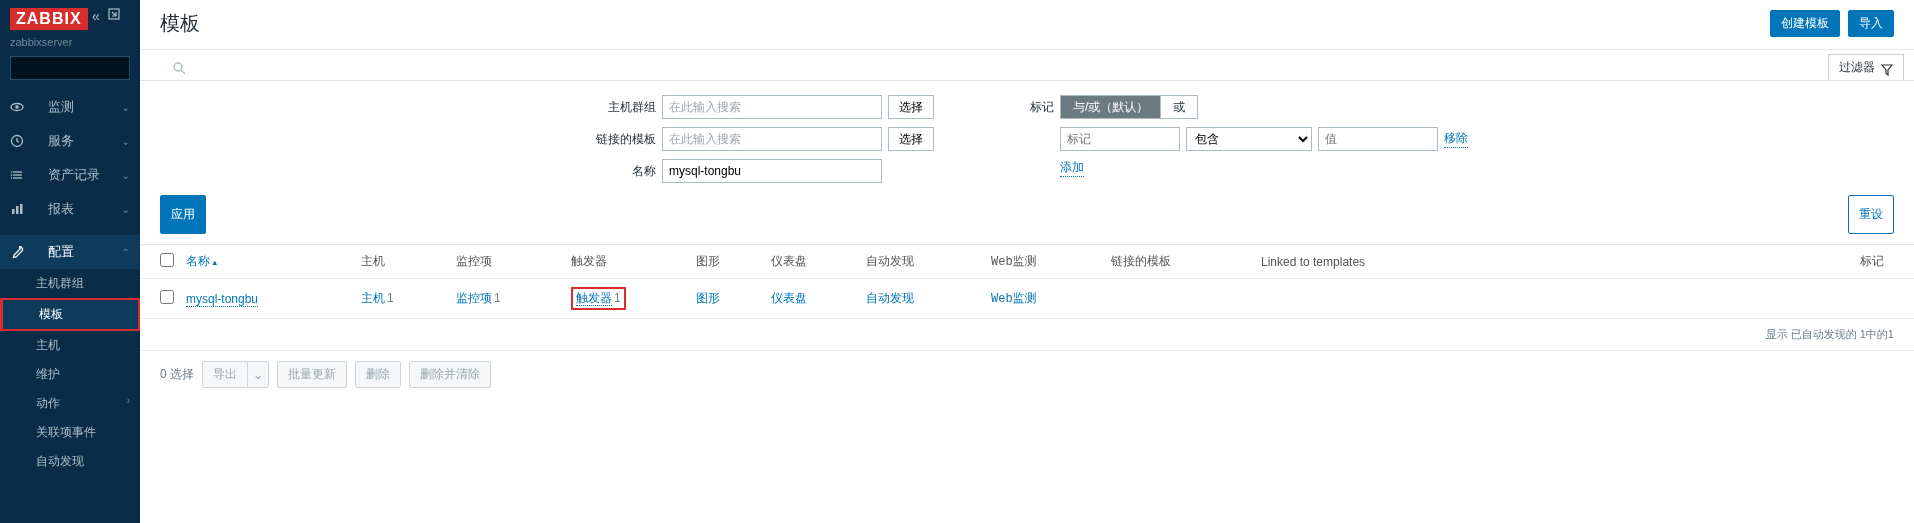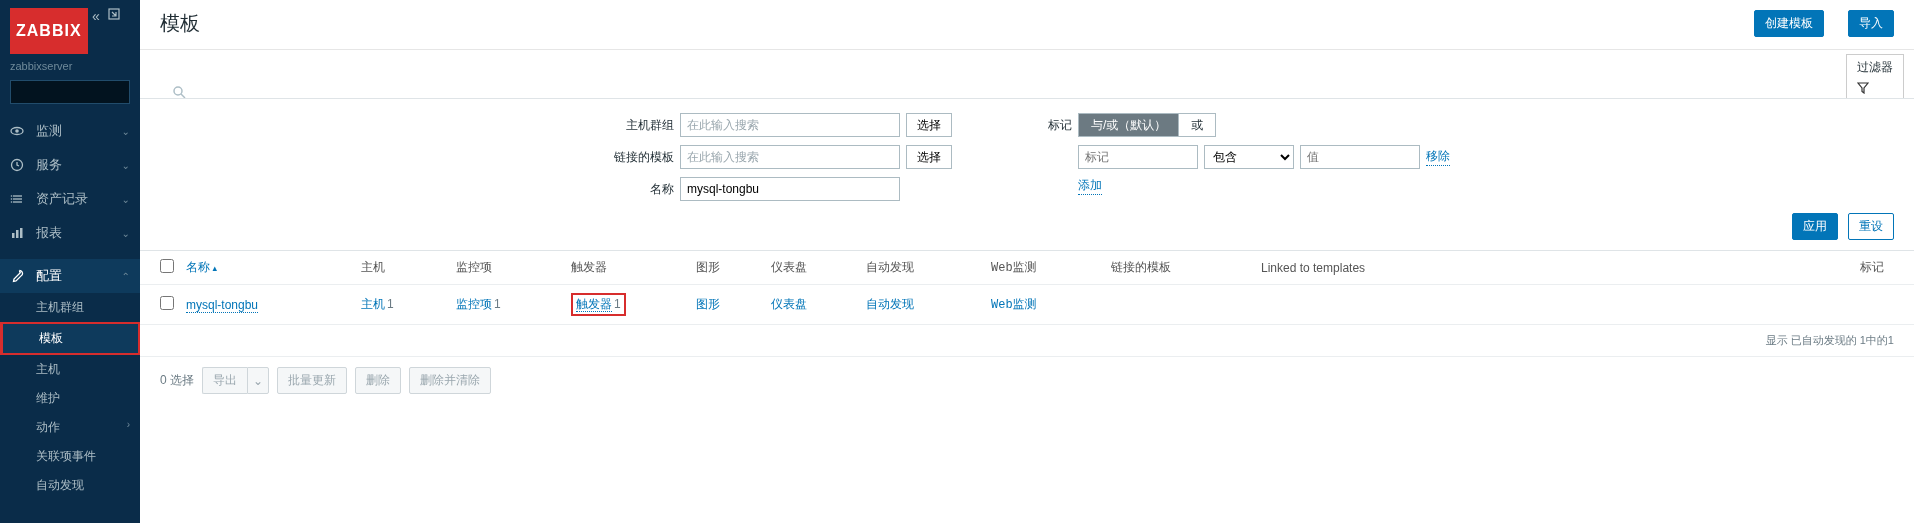--- a/index.html
+++ b/index.html
@@ -1,59 +1,59 @@
 <!DOCTYPE html>
 <html><head>
 <meta charset="utf-8">
 <style>
 * { box-sizing: border-box; margin: 0; padding: 0; }
 body { font-family: Arial, "Microsoft YaHei", sans-serif; font-size: 12px; color: #1f2c33; background: #fff; }
 .app { display: flex; width: 1914px; }
 .sidebar { width: 140px; background: #0a2c49; color: #adbec6; display: flex; flex-direction: column; flex-shrink: 0; min-height: 523px; }
 .sb-header { padding: 8px 10px 4px; }
-.logo { background: #d72d2d; color: #fff; font-weight: bold; font-size: 16px; letter-spacing: 1px; padding: 14px 6px; display: inline-block; }
+.logo { background: #d72d2d; color: #fff; font-weight: bold; font-size: 16px; letter-spacing: 1px; padding: 2px 6px; display: inline-block; }
 .sb-icons-top { position: absolute; left: 92px; top: 8px; display: flex; gap: 8px; color: #adbec6; font-size: 14px; }
 .sb-srv { font-size: 11px; color: #6f8a9a; padding: 2px 10px 8px; }
 .sb-search { margin: 0 10px 10px; background: #02131f; border: 1px solid #214c6b; display: flex; align-items: center; height: 24px; padding: 0 6px; }
 .sb-search input { flex: 1; background: transparent; border: none; color: #adbec6; font-size: 12px; outline: none; }
 .sb-search .mag { color: #adbec6; font-size: 12px; }
 .sb-nav { list-style: none; }
-.sb-nav li { display: flex; align-items: center; padding: 8px 10px; font-size: 13px; color: #adbec6; cursor: pointer; position: relative; }
+.sb-nav li { display: flex; align-items: center; padding: 8px 10px; font-size: 13px; color: #adbec6; cursor: pointer; position: relative; gap: 12px; }
 .sb-nav li .icon { width: 18px; text-align: center; margin-right: 8px; font-size: 13px; }
 .sb-nav li .chev { margin-left: auto; font-size: 10px; color: #6f8a9a; }
 .sb-nav li.active { background: #0e3a5c; color: #fff; margin-top: 9px; }
 .sb-sub { list-style: none; }
 .sb-sub li { padding: 6px 10px 6px 36px; font-size: 12px; color: #adbec6; cursor: pointer; }
 .sb-sub li.current { color: #fff; border: 2px solid #d72d2d; border-left-width: 3px; background: #0e3a5c; }
 .main { flex: 1; display: flex; flex-direction: column; }
 .titlebar { display: flex; align-items: center; padding: 10px 20px 12px; border-bottom: 1px solid #e6e6e6; }
 .titlebar h1 { font-size: 20px; font-weight: normal; color: #1f2c33; }
-.titlebar .right { margin-left: auto; display: flex; gap: 24px; }
+.titlebar .right { margin-left: auto; display: flex; gap: 8px; }
 .btn-primary { background: #0275b8; color: #fff; border: 1px solid #0275b8; padding: 4px 10px; font-size: 12px; cursor: pointer; border-radius: 2px; }
-.btn-plain { background: #fff; color: #0275b8; border: 1px solid #0275b8; padding: 4px 10px; font-size: 12px; cursor: pointer; border-radius: 2px; }
+.btn-plain { background: #fff; color: #0275b8; border: 1px solid #0275b8; padding: 10px 10px; font-size: 12px; cursor: pointer; border-radius: 2px; }
 .filter-tab-row { display: flex; justify-content: flex-end; padding: 4px 10px 0; border-bottom: 1px solid #dfe4e7; }
-.filter-tab { border: 1px solid #ccc; border-bottom: none; padding: 4px 10px; font-size: 12px; display: flex; align-items: flex-start; gap: 6px; cursor: pointer; background: #fff; flex-direction: column; }
+.filter-tab { border: 1px solid #ccc; border-bottom: none; padding: 4px 10px; font-size: 12px; display: flex; align-items: flex-end; gap: 6px; cursor: pointer; background: #fff; }
 .filter-body { background: #fff; padding: 14px 20px 10px; border-bottom: 1px solid #dfe4e7; }
 .filter-grid { display: flex; gap: 80px; justify-content: center; }
 .fcol { display: flex; flex-direction: column; gap: 8px; }
 .frow { display: flex; align-items: center; gap: 6px; }
 .flabel { width: 70px; text-align: right; font-size: 12px; color: #1f2c33; }
 .multiselect { width: 220px; height: 24px; border: 1px solid #acbbc2; padding: 8px 6px; font-size: 12px; color: #768d99; display: flex; align-items: center; background: #fff; }
 .textin { width: 220px; height: 24px; border: 1px solid #acbbc2; padding: 0 6px; font-size: 12px; background: #fff; }
 .smbtn { height: 24px; border: 1px solid #acbbc2; background: #fff; padding: 0 10px; font-size: 12px; cursor: pointer; }
 .seggrp { display: inline-flex; border: 1px solid #acbbc2; height: 24px; overflow: hidden; }
 .seggrp .seg { padding: 0 12px; display: flex; align-items: center; font-size: 12px; cursor: pointer; border-right: 1px solid #acbbc2; }
 .seggrp .seg:last-child { border-right: none; }
 .seggrp .seg.on { background: #6c7a82; color: #fff; }
 .tagin { height: 24px; border: 1px solid #acbbc2; padding: 0 6px; font-size: 12px; background: #fff; }
 .tagin.w100 { width: 120px; }
 .tagin.w100b { width: 120px; }
-select.sel { height: 24px; border: 1px solid #acbbc2; font-size: 12px; background: #fff; padding: 0 4px; width: 90px; }
+select.sel { height: 24px; border: 1px solid #acbbc2; font-size: 12px; background: #fff; padding: 0 4px; width: 126px; }
 .linkish { color: #0275b8; text-decoration: none; border-bottom: 1px dotted #0275b8; cursor: pointer; font-size: 12px; }
-.filter-actions { display: flex; justify-content: flex-end; gap: 10px; margin-top: 12px; }
+.filter-actions { display: flex; justify-content: space-between; gap: 10px; margin-top: 12px; }
 .tbl { width: 100%; }
 .thead, .trow { display: flex; align-items: center; padding: 8px 20px; border-bottom: 1px solid #ebeef0; font-size: 12px; }
 .thead { color: #555; }
 .th, .td { padding-right: 10px; }
 .c-chk { width: 26px; }
 .c-name { width: 175px; }
 .c-host { width: 95px; }
 .c-items { width: 115px; }
 .c-trig { width: 125px; }
 .c-graph { width: 75px; }

